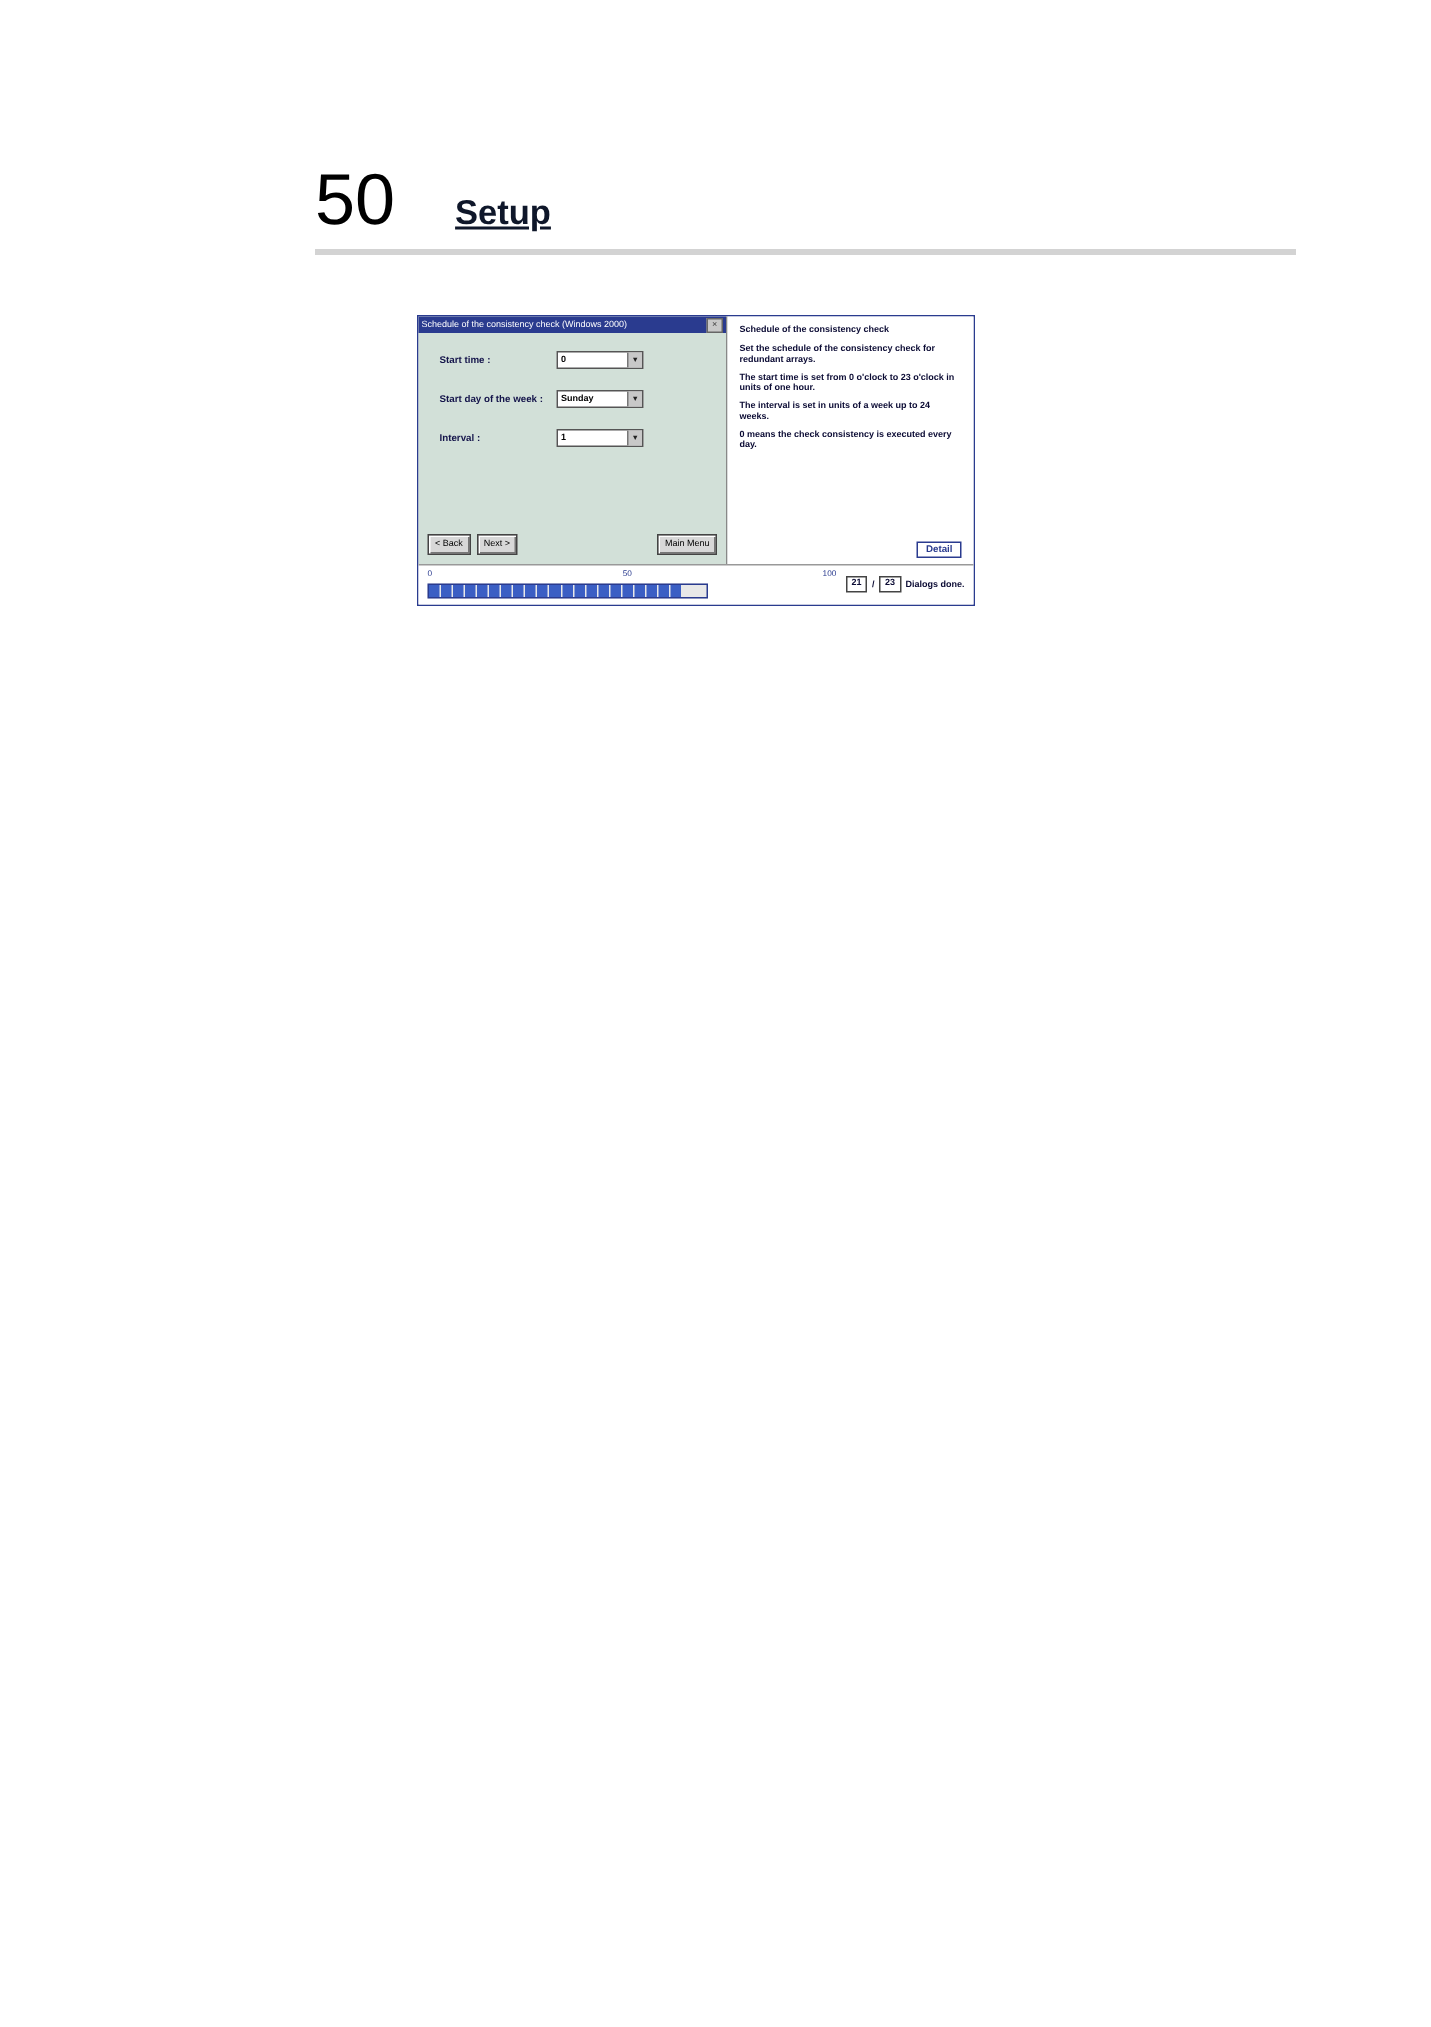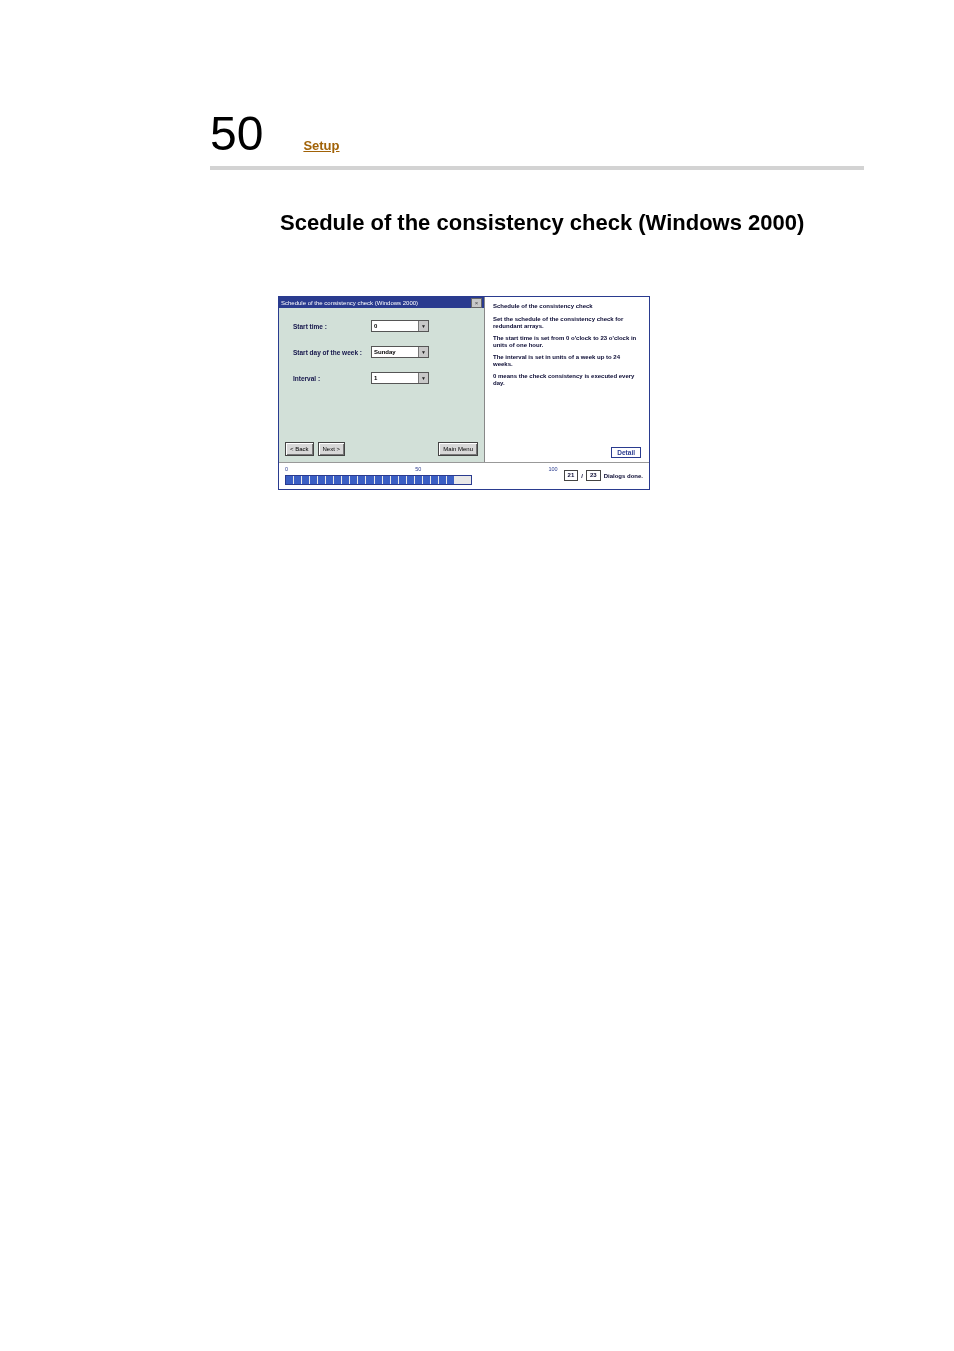--- a/index.html
+++ b/index.html
@@ -21,23 +21,23 @@
     margin-bottom: 40px;
   }
   .page-number {
     font-size: 48px;
     font-weight: 400;
     color: #000;
     margin-right: 40px;
     line-height: 1;
   }
   .setup-label {
-    font-size: 13px;
-    font-weight: bold;
-    color: #a16207;
+    font-size: 23px;
+    font-weight: bold;
+    color: #0f172a;
     text-decoration: underline;
   }
   .section-title {
     font-size: 22px;
     font-weight: bold;
     color: #000;
     margin: 0 0 60px 70px;
   }
   .dialog-wrapper {
     margin-left: 68px;
@@ -232,21 +232,20 @@
 </style>
 </head>
 <body>
 
 <div class="page">
   <div class="header-row">
     <div class="page-number">50</div>
     <div class="setup-label">Setup</div>
   </div>
 
-  <div class="section-title">Scedule of the consistency check (Windows 2000)</div>
 
   <div class="dialog-wrapper">
     <div class="dialog-top">
       <div class="left-panel">
         <div class="titlebar">
           <span>Schedule of the consistency check (Windows 2000)</span>
           <span class="close-box">×</span>
         </div>
         <div class="form-area">
           <div class="form-row">

